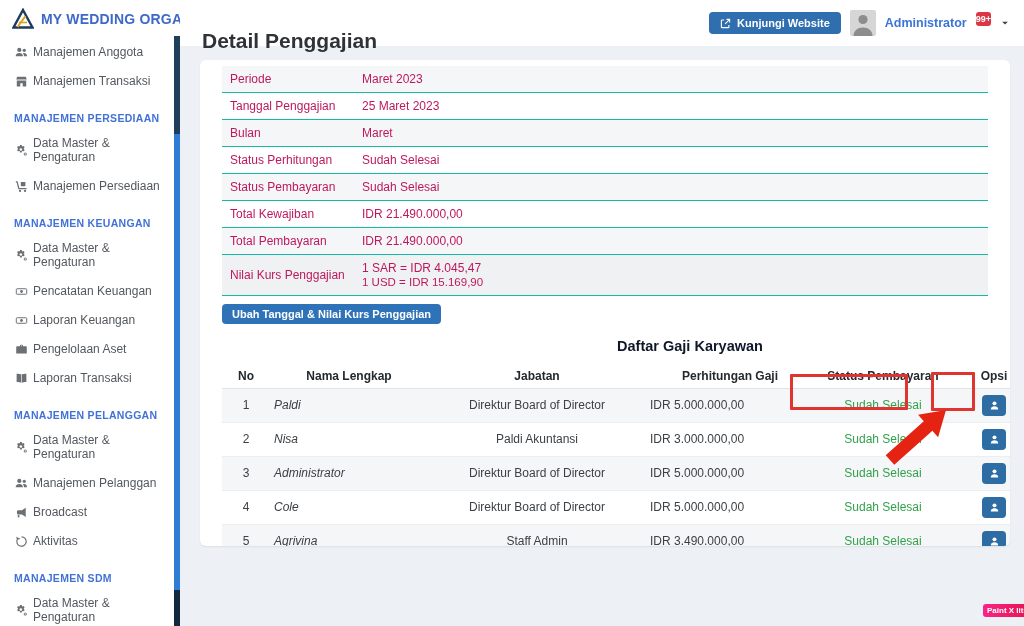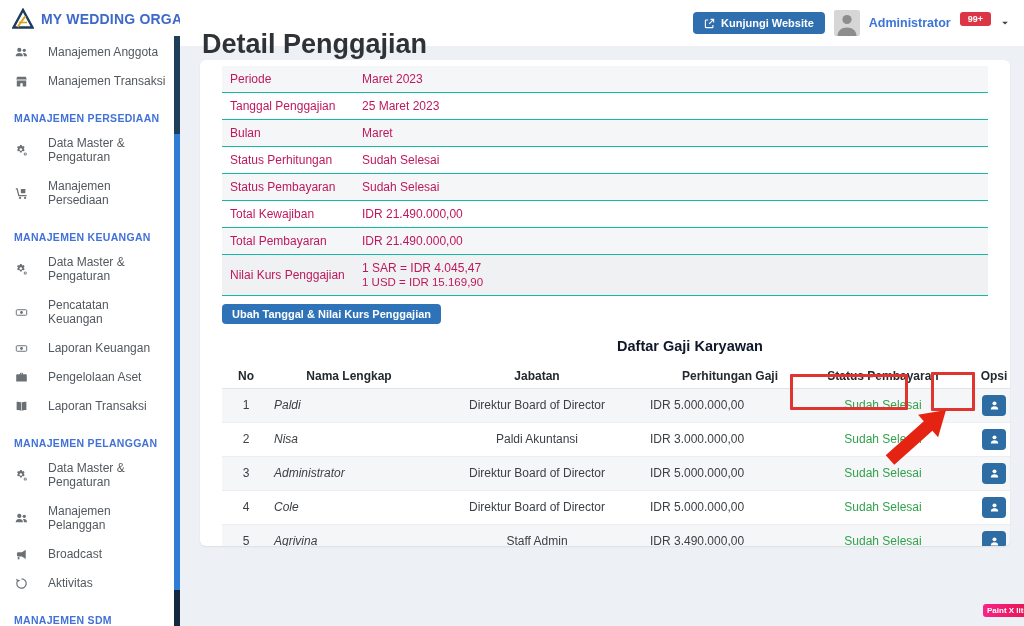--- a/index.html
+++ b/index.html
@@ -16,45 +16,45 @@
   .logo-row{display:flex;align-items:center;gap:7px;padding:8px 0 4px 12px;white-space:nowrap;overflow:hidden;}
   .logo-mark{width:22px;height:22px;flex:0 0 22px;}
   .logo-text{color:#3e68c9;font-weight:bold;font-size:14px;letter-spacing:.2px;}
   .side-nav{padding-top:4px;}
   .s-entry{display:block;}
   .s-entry .sec-header{
     color:#4272d7;font-size:10.5px;font-weight:bold;letter-spacing:.3px;
     padding:16px 14px 5px 14px;
   }
   .s-entry .item-row{
-    display:flex;align-items:center;gap:20px;
+    display:flex;align-items:center;gap:5px;
     margin:0 8px 1px 8px;padding:7px 6px 7px 7px;border-radius:6px;
     font-size:12px;color:#53585e;cursor:pointer;
   }
   .icn{width:13px;height:13px;flex:0 0 13px;color:#6b7075;}
 
   
   .side-scroll{position:absolute;right:0;top:36px;bottom:0;width:6px;display:flex;flex-direction:column;}
   .sb-thumb-top{height:98px;background:#1e3e5c;}
   .sb-track{flex:1;background:#2e7cd6;}
   .sb-thumb-bottom{height:36px;background:#14293e;}
 
   
   .topbar{position:absolute;left:180px;top:0;width:844px;height:46px;background:#fff;}
-  .page-title{position:absolute;left:22px;top:9px;font-size:27px;font-weight:bold;color:#2f3337;margin-top:20px;}
+  .page-title{position:absolute;left:22px;top:9px;font-size:21px;font-weight:bold;color:#2f3337;margin-top:20px;}
   .topbar-right{position:absolute;right:14px;top:10px;display:flex;align-items:center;gap:9px;}
   .visit-btn{
     display:inline-flex;align-items:center;gap:6px;border:none;cursor:pointer;
     background:#2f6fb0;color:#fff;font-family:inherit;font-size:11px;font-weight:bold;
     padding:5px 11px;border-radius:4px;
   }
   .visit-btn svg{width:11px;height:11px;}
   .avatar{width:26px;height:26px;border-radius:2px;overflow:hidden;display:block;}
   .admin-name{color:#3d74d9;font-size:12.5px;font-weight:bold;}
-  .admin-badge{background:#dc3545;color:#fff;font-size:9px;font-weight:bold;padding:2px 8px;border-radius:3px;position:relative;top:-4px;}
+  .admin-badge{background:#dc3545;color:#fff;font-size:9px;font-weight:bold;padding:2px 0;border-radius:3px;position:relative;top:-4px;}
   .caret{width:10px;height:10px;color:#3a3f44;cursor:pointer;}
 
   
   .card{
     position:absolute;left:200px;top:60px;width:810px;height:486px;
     background:#fff;border-radius:6px;box-shadow:0 1px 2px rgba(0,0,0,.07);
     padding:6px 22px 14px 22px;box-sizing:border-box;overflow:hidden;
   }
 
   

